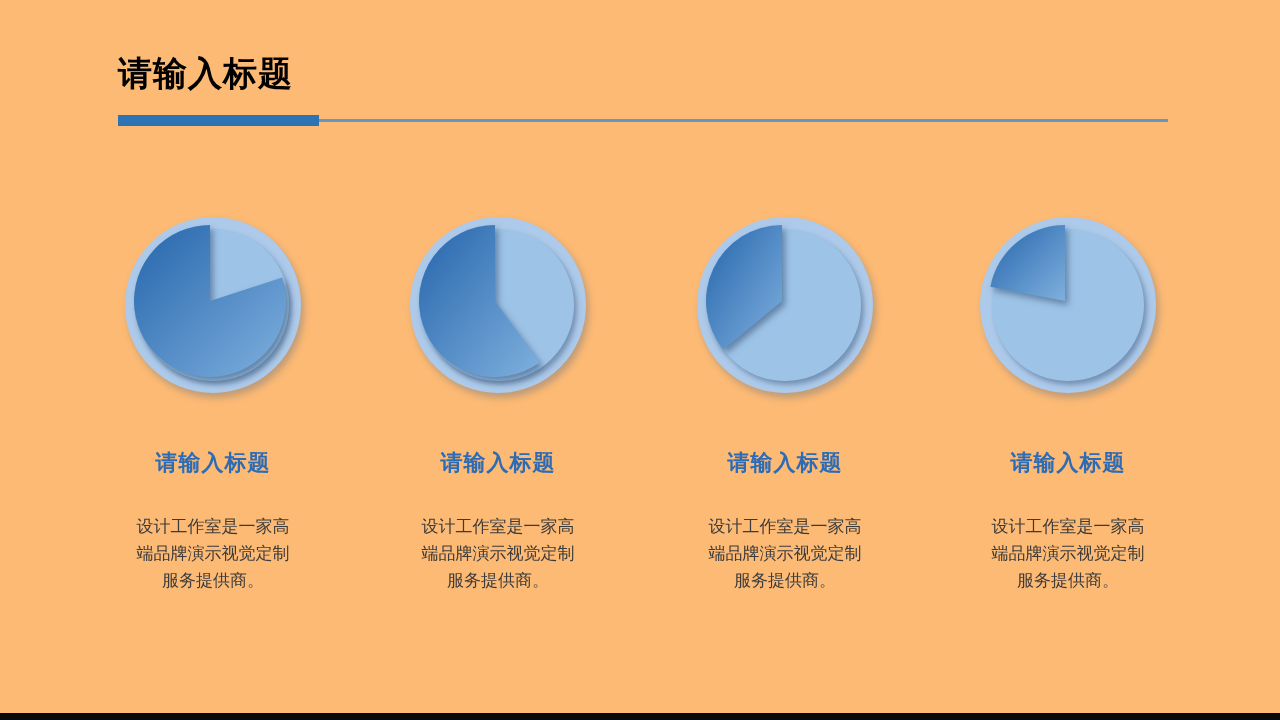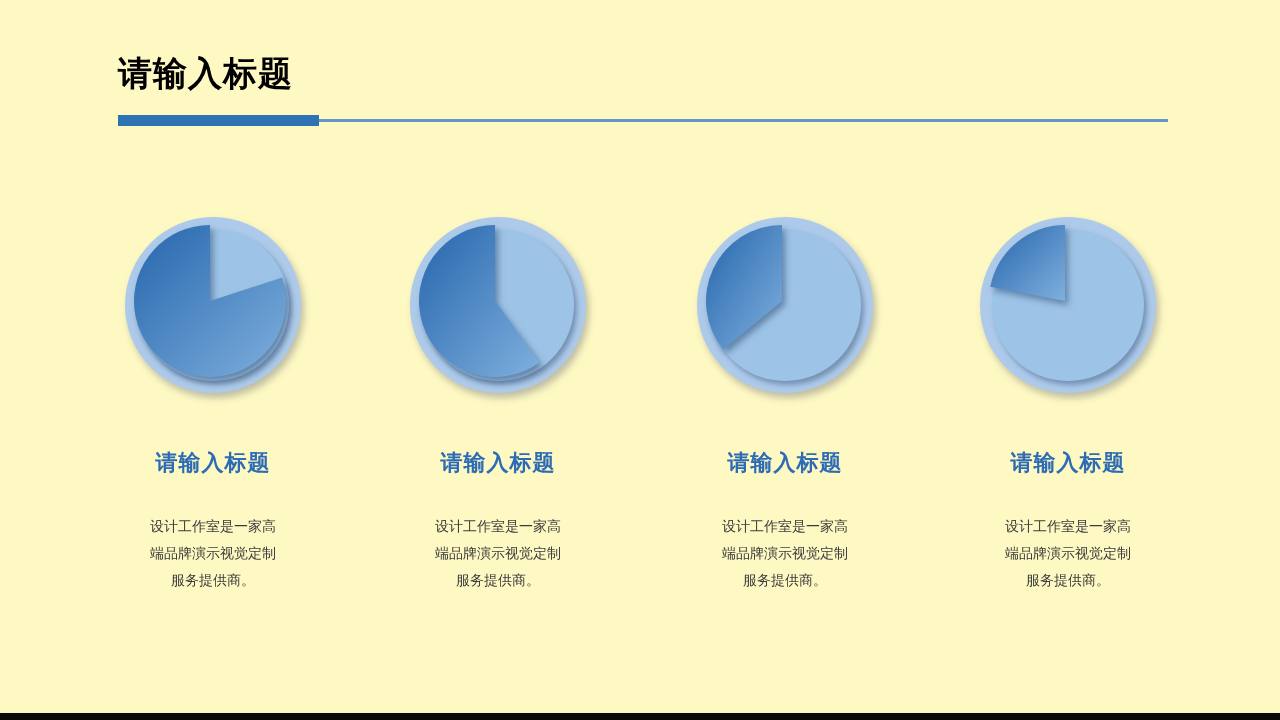--- a/index.html
+++ b/index.html
@@ -2,21 +2,21 @@
 <html><head>
 <meta charset="utf-8">
 <style>
   html, body { margin: 0; padding: 0; }
   body {
     width: 1280px; height: 720px;
     background: #ffffff;
     font-family: "Liberation Sans", sans-serif;
     overflow: hidden;
   }
-  .slide { position: relative; width: 1280px; height: 720px; background: #fef9c3; text-decoration: underline; }
+  .slide { position: relative; width: 1280px; height: 720px; background: #fdba74; text-decoration: underline; }
 
   .page-title {
     position: absolute; left: 118px; top: 52px;
     font-size: 34px; font-weight: 700; color: #000000;
     letter-spacing: 1px; line-height: 42px;
   }
 
   .divider-thick {
     position: absolute; left: 118px; top: 115px;
     width: 201px; height: 11px; background: #2e74b5;
@@ -51,21 +51,21 @@
     filter: drop-shadow(3px 4px 3px rgba(48,78,115,0.55));
   }
 
   .col-subtitle {
     margin-top: 57px;
     font-size: 22px; font-weight: 700; color: #2d6cb5;
     letter-spacing: 1px; line-height: 26px;
   }
   .col-body {
     margin-top: 37px;
-    font-size: 14px; color: #3b3b3b; line-height: 27px;
+    font-size: 17px; color: #3b3b3b; line-height: 27px;
   }
 
   .bottom-bar {
     position: absolute; left: 0; bottom: 0; width: 1280px; height: 7px;
     background: #0a0a0a;
   }
 </style>
 </head>
 <body>
 

